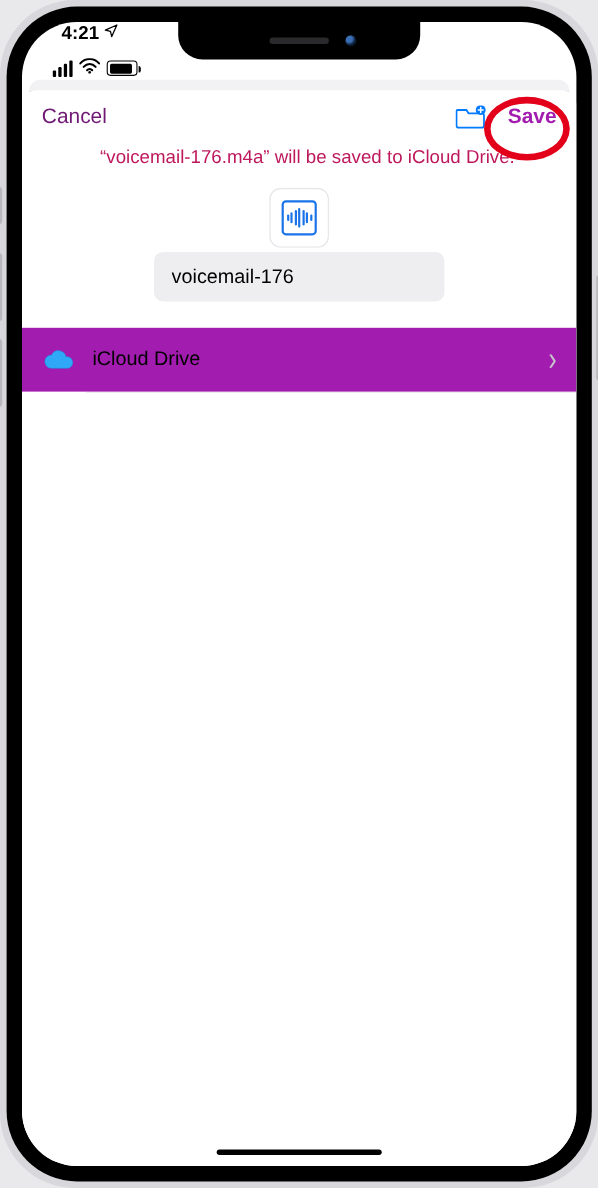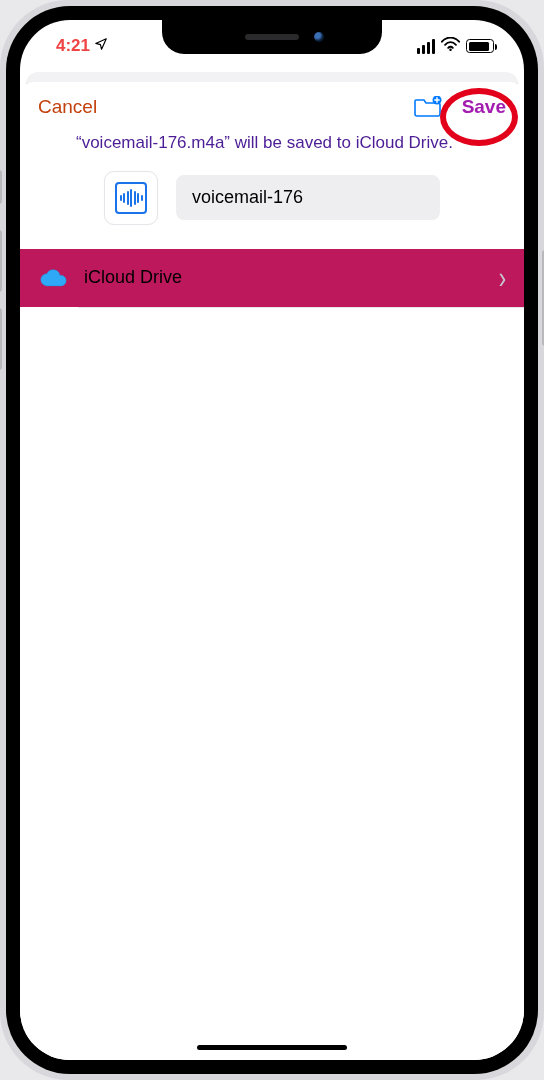--- a/index.html
+++ b/index.html
@@ -72,21 +72,22 @@
   
   .status-bar {
     height: 52px;
     display: flex;
     justify-content: space-between;
     padding: 0 28px;
     font-weight: 600;
     font-size: 17px;
     position: relative;
     z-index: 40;
-    color:#ef4444;
+    color:#000000;
+    flex-direction:column;
   }
   .status-left { display:flex; align-items:center; gap:4px; padding-left: 8px;}
   .status-right { display:flex; align-items:center; gap:6px; padding-right:2px;}
   .loc-arrow {
     display:inline-block; transform: rotate(0deg);
   }
   .signal {
     display:flex; align-items:flex-end; gap:2px;
   }
   .signal span {
@@ -118,47 +119,49 @@
     height: calc(100% - 62px);
     position:relative;
   }
   .nav-bar {
     display:flex;
     align-items:center;
     justify-content:space-between;
     padding: 14px 18px 8px 18px;
     font-size: 19px;
   }
-  .nav-left { color:#c2410c; font-weight:400; }
+  .nav-left { color:#701a75; font-weight:400; }
   .nav-right { display:flex; align-items:center; gap:20px; }
   .new-folder { color:#007aff; display:flex; align-items:center; }
   .save-btn { color:#a21caf; font-weight:600; }
   .highlight-circle {
     position:absolute;
     right: 6px;
     top: 6px;
     width: 78px;
     height: 58px;
     border: 6px solid #e2001a;
     border-radius: 50%;
     z-index: 45;
     pointer-events:none;
   }
   .prompt-text {
     font-size: 17px;
-    color:#4c1d95;
+    color:#be185d;
     line-height:1.35;
     padding: 6px 56px 14px 56px;
+    text-align: right;
   }
   .file-row {
     display:flex;
     align-items:center;
     justify-content:center;
-    gap: 18px;
+    gap: 4px;
     padding: 2px 0 24px 0;
+    flex-direction: column;
   }
   .file-icon-box {
     width:54px;height:54px;border-radius:10px;border:1px solid #e5e5ea;background:#fff;
     display:flex;align-items:center;justify-content:center;
     box-shadow: 0 0 0 0.5px rgba(0,0,0,0.02);
   }
   .audio-icon {
     width:32px;height:32px;border:2px solid #1a73e8;border-radius:4px;position:relative;overflow:hidden;
     display:flex;align-items:center;justify-content:center;
   }
@@ -183,21 +186,21 @@
     font-family:inherit;
   }
   .list { }
   .list-row {
     display:flex;
     align-items:center;
     gap:16px;
     padding: 14px 18px 14px 18px;
     position:relative;
   }
-  .list-row.selected { background:#be185d; }
+  .list-row.selected { background:#a21caf; }
   .row-sep {
     height:1px;background:#e5e5ea;margin-left:58px;
   }
   .loc-icon {
     width:30px;height:30px;display:flex;align-items:center;justify-content:center;
   }
   .cloud-svg{width:28px;height:20px}
   .iphone-svg{width:18px;height:28px}
   .row-label{flex:1;font-size:18px;color:#000}
   .chevron{color:#c7c7cc;font-size:22px;font-weight:300;transform:scaleY(1.4)}

